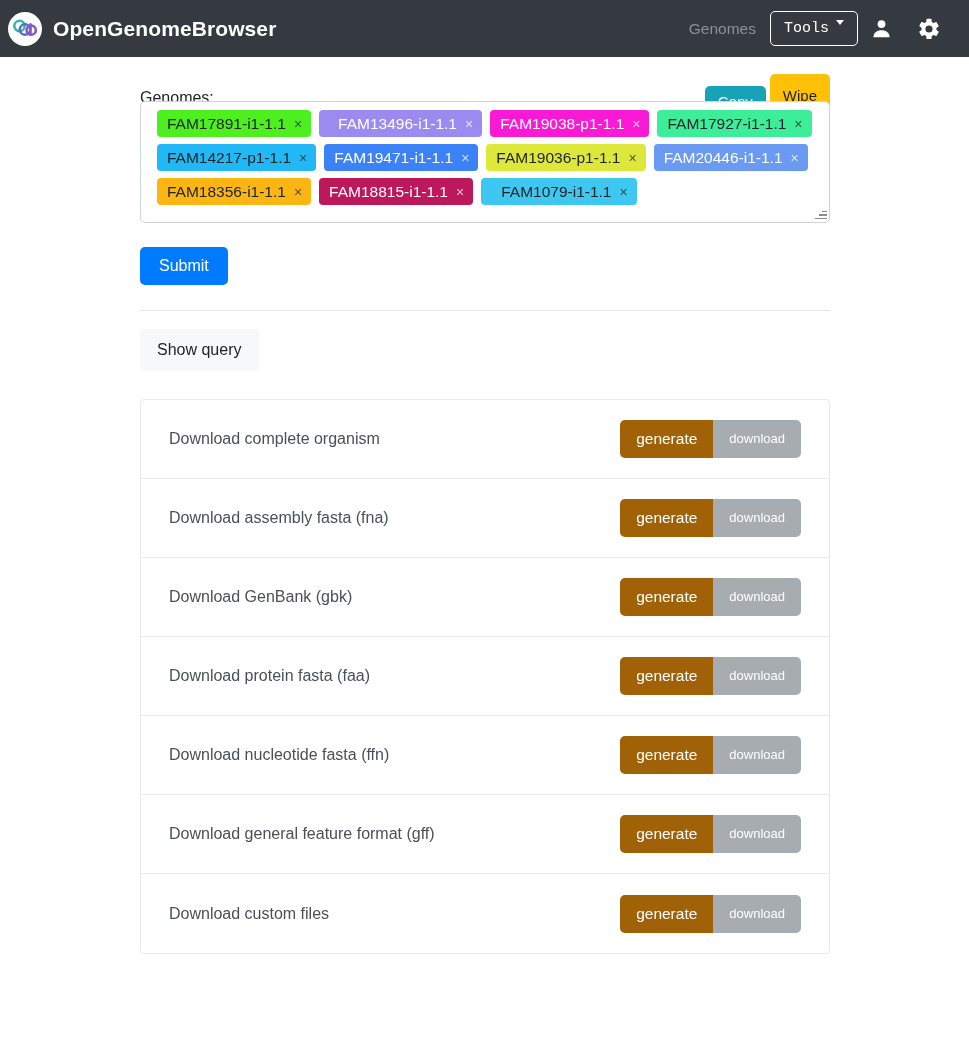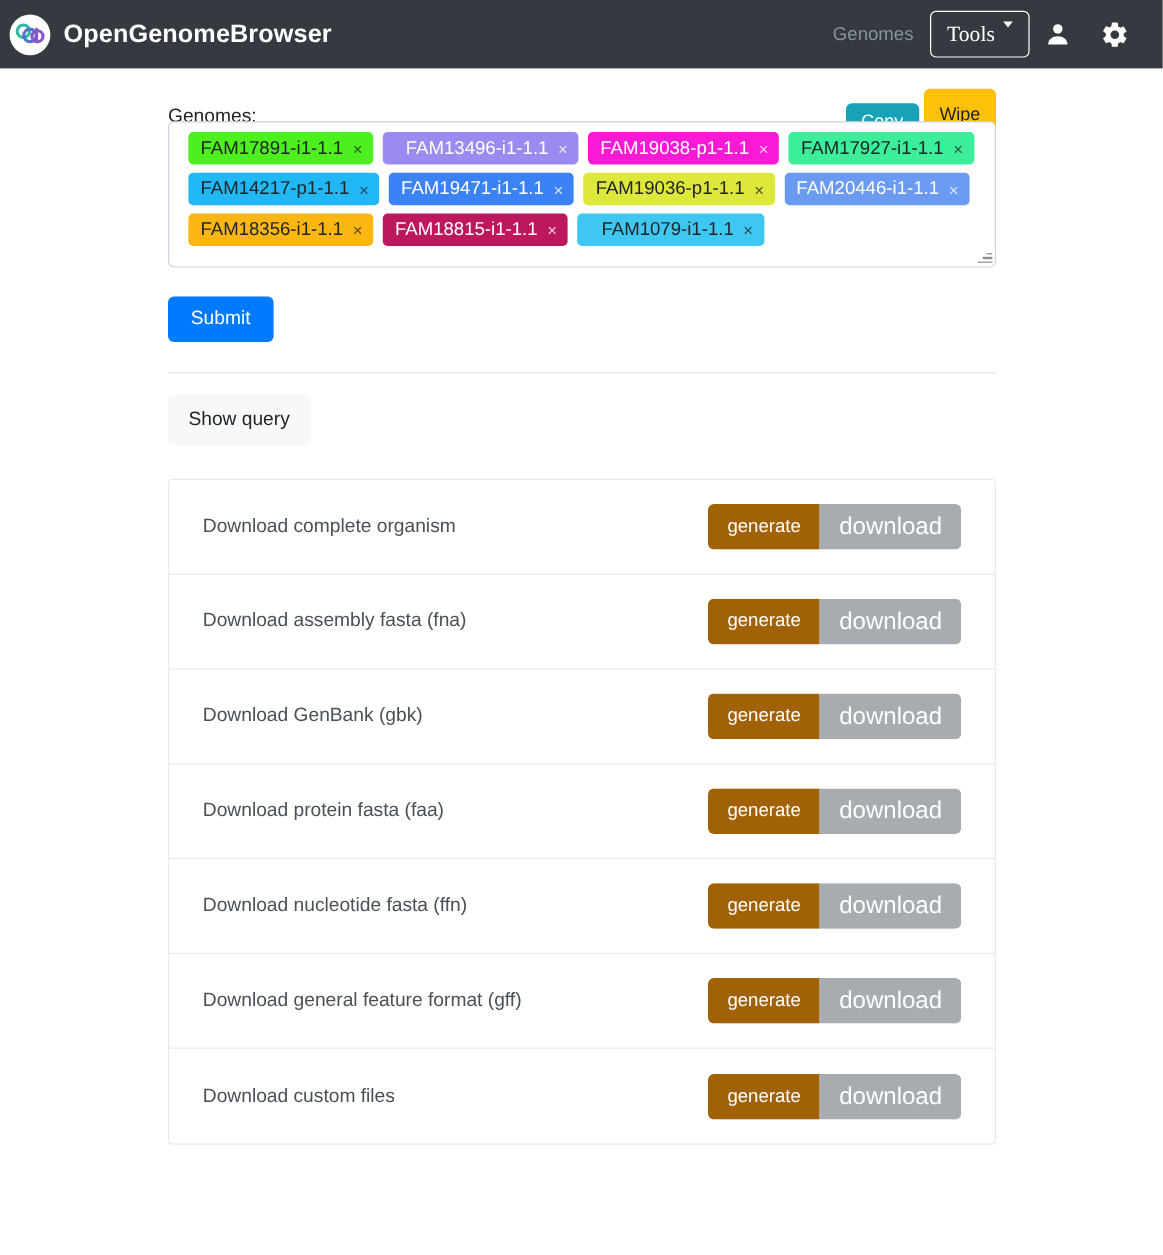--- a/index.html
+++ b/index.html
@@ -53,28 +53,28 @@
     color: #8a9199;
     font-size: 15.5px;
     padding: 8px 14px;
     text-decoration: none;
     white-space: nowrap;
   }
   .nav-btn {
     border: 1px solid #ffffff;
     border-radius: 5px;
     color: #ffffff;
-    font-size: 18px;
+    font-size: 15px;
     padding: 8px 13px;
     display: flex;
     align-items: flex-start;
     gap: 7px;
     background: transparent;
     cursor: pointer;
-    font-family: Liberation Serif, serif;
+    font-family: Liberation Mono, monospace;
     white-space: nowrap;
   }
   .caret {
     width: 0; height: 0;
     border-left: 4.5px solid transparent;
     border-right: 4.5px solid transparent;
     border-top: 5px solid #ffffff;
     display: inline-block;
   }
   .nav-icon {
@@ -234,21 +234,21 @@
     font-size: 15.5px;
     border: none;
     padding: 9px 16px;
     cursor: pointer;
     font-family: inherit;
     line-height: 20px;
   }
   .btn-download {
     background: #a7acb1;
     color: #ffffff;
-    font-size: 20px;
+    font-size: 13px;
     border: none;
     padding: 9px 16px;
     cursor: pointer;
     font-family: inherit;
     line-height: 20px;
   }
 </style>
 </head>
 <body>
 

